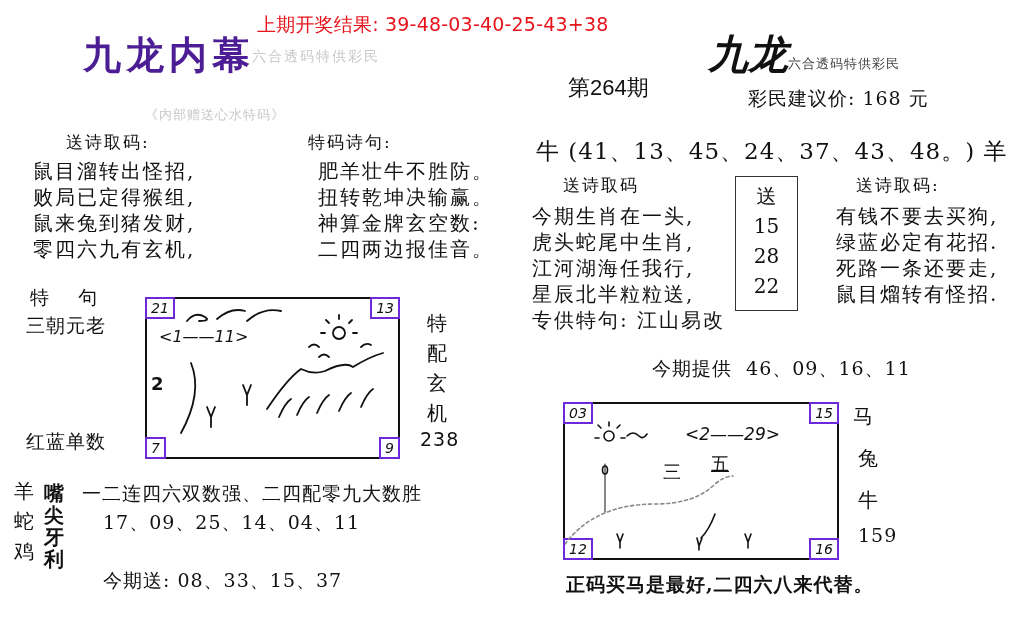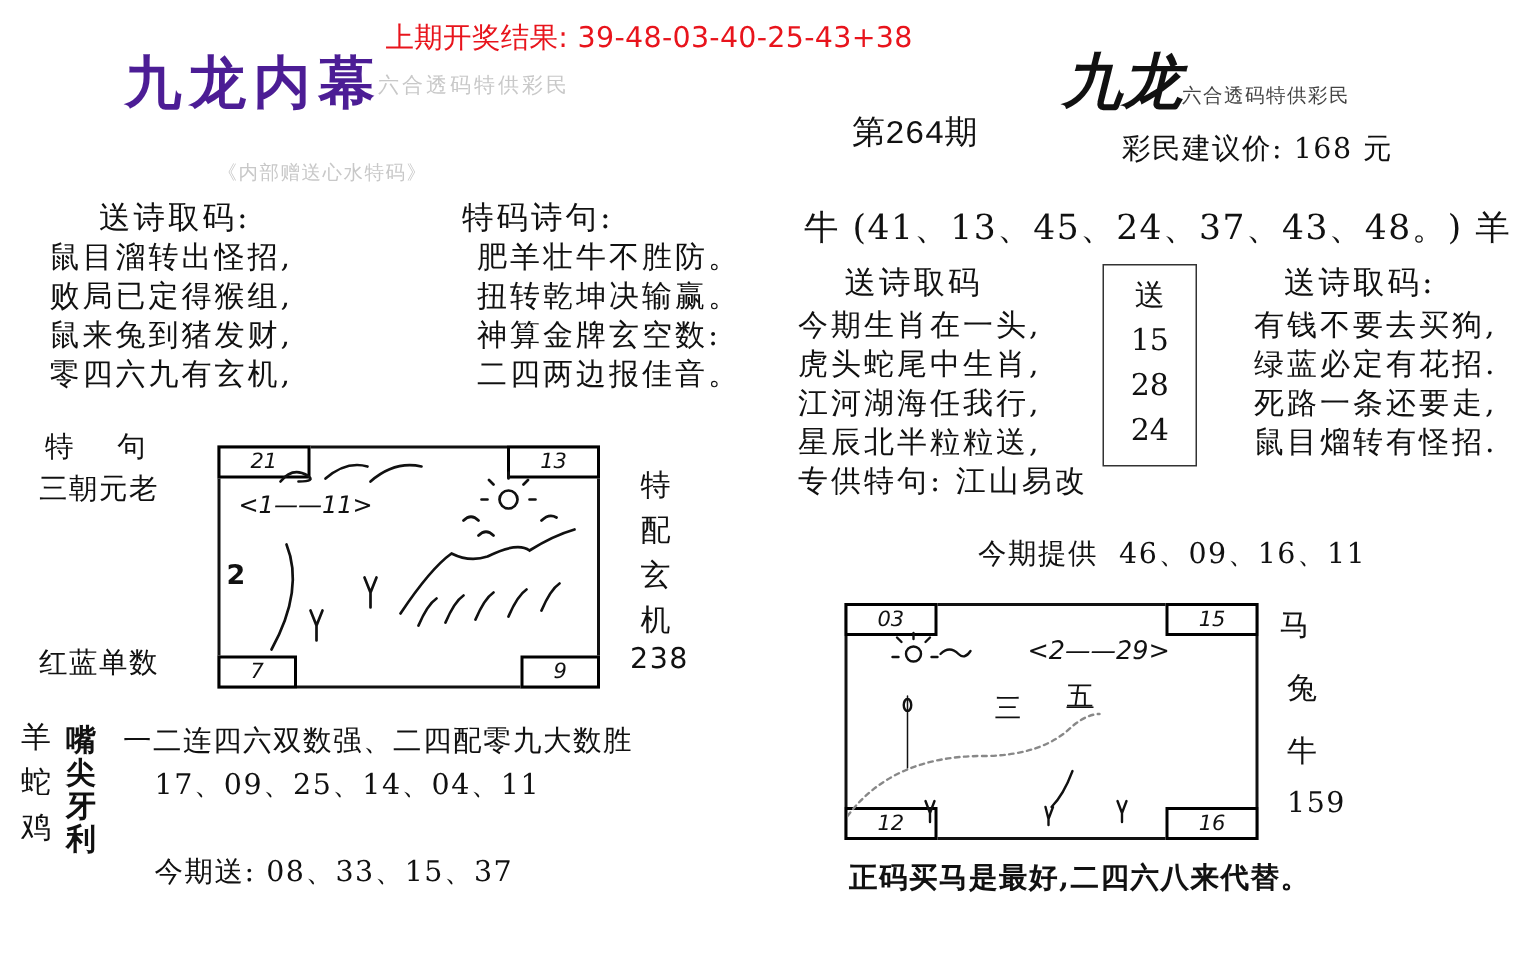--- a/index.html
+++ b/index.html
@@ -5,32 +5,32 @@
   html, body { margin: 0; padding: 0; background: #ffffff; }
   body { width: 1026px; height: 640px; position: relative; overflow: hidden;
          font-family: "DejaVu Serif", "Liberation Serif", serif; color: #111; }
   .abs { position: absolute; white-space: nowrap; }
   .result { left: 257px; top: 12px; font-family: "DejaVu Sans", "Liberation Sans", sans-serif;
             font-size: 19px; color: #e8141c; letter-spacing: 0.2px; }
   .title-l { left: 83px; top: 30px; font-size: 38px; font-weight: bold; letter-spacing: 5px; color: #4c1d95; }
   .sub-faded { font-size: 14px; color: #c8c8c8; letter-spacing: 2px; }
   .title-r { left: 708px; top: 27px; font-size: 40px; font-weight: bold; font-style: italic; color: #111; }
   .sub-r { font-size: 13px; color: #444; letter-spacing: 1px; }
-  .issue { left: 568px; top: 73px; font-family: Liberation Mono, monospace;
+  .issue { left: 568px; top: 73px; font-family: Liberation Sans, sans-serif;
            font-size: 22px; color: #111; }
   .price { left: 748px; top: 86px; font-size: 19px; letter-spacing: 1px; }
   .nums-line { left: 536px; top: 136px; font-size: 23px; letter-spacing: 1px; }
   .poem { font-size: 20px; line-height: 26px; letter-spacing: 2px; }
   .poem div { height: 26px; }
-  .hd { font-size: 21px; letter-spacing: 2px; }
+  .hd { font-size: 17px; letter-spacing: 2px; }
   .songbox { left: 735px; top: 176px; width: 63px; height: 135px; border: 1.5px solid #333;
              box-sizing: border-box; text-align: center; font-size: 20px; line-height: 30px; padding-top: 4px; }
   .pic { position: absolute; border: 2px solid #111; box-sizing: border-box; background: #fff; }
-  .corner { position: absolute; border: 2px solid #000000; font-family: "DejaVu Sans", sans-serif;
-            font-size: 14px; font-style: italic; padding: 0 20px; background: #fff; line-height: 18px; }
+  .corner { position: absolute; border: 2px solid #6d28d9; font-family: "DejaVu Sans", sans-serif;
+            font-size: 14px; font-style: italic; padding: 0 4px; background: #fff; line-height: 18px; }
   .vert { font-size: 20px; line-height: 30px; text-align: center; }
   .plain { font-size: 19px; letter-spacing: 1px; }
 </style>
 </head>
 <body>
 
 <div class="abs result">
   <span>上期开奖结果: </span><span>39-48-03-40-25-43+38</span>
 </div>
 
@@ -115,21 +115,21 @@
   <div>虎头蛇尾中生肖,</div>
   <div>江河湖海任我行,</div>
   <div>星辰北半粒粒送,</div>
   <div>专供特句: 江山易改</div>
 </div>
 
 <div class="abs songbox">
   <div>送</div>
   <div>15</div>
   <div>28</div>
-  <div>24</div>
+  <div>22</div>
 </div>
 
 <div class="abs hd" style="left:856px;top:174px;">送诗取码:</div>
 <div class="abs poem" style="left:836px;top:203px;line-height:27px;">
   <div>有钱不要去买狗,</div>
   <div>绿蓝必定有花招.</div>
   <div>死路一条还要走,</div>
   <div>鼠目熘转有怪招.</div>
 </div>
 

